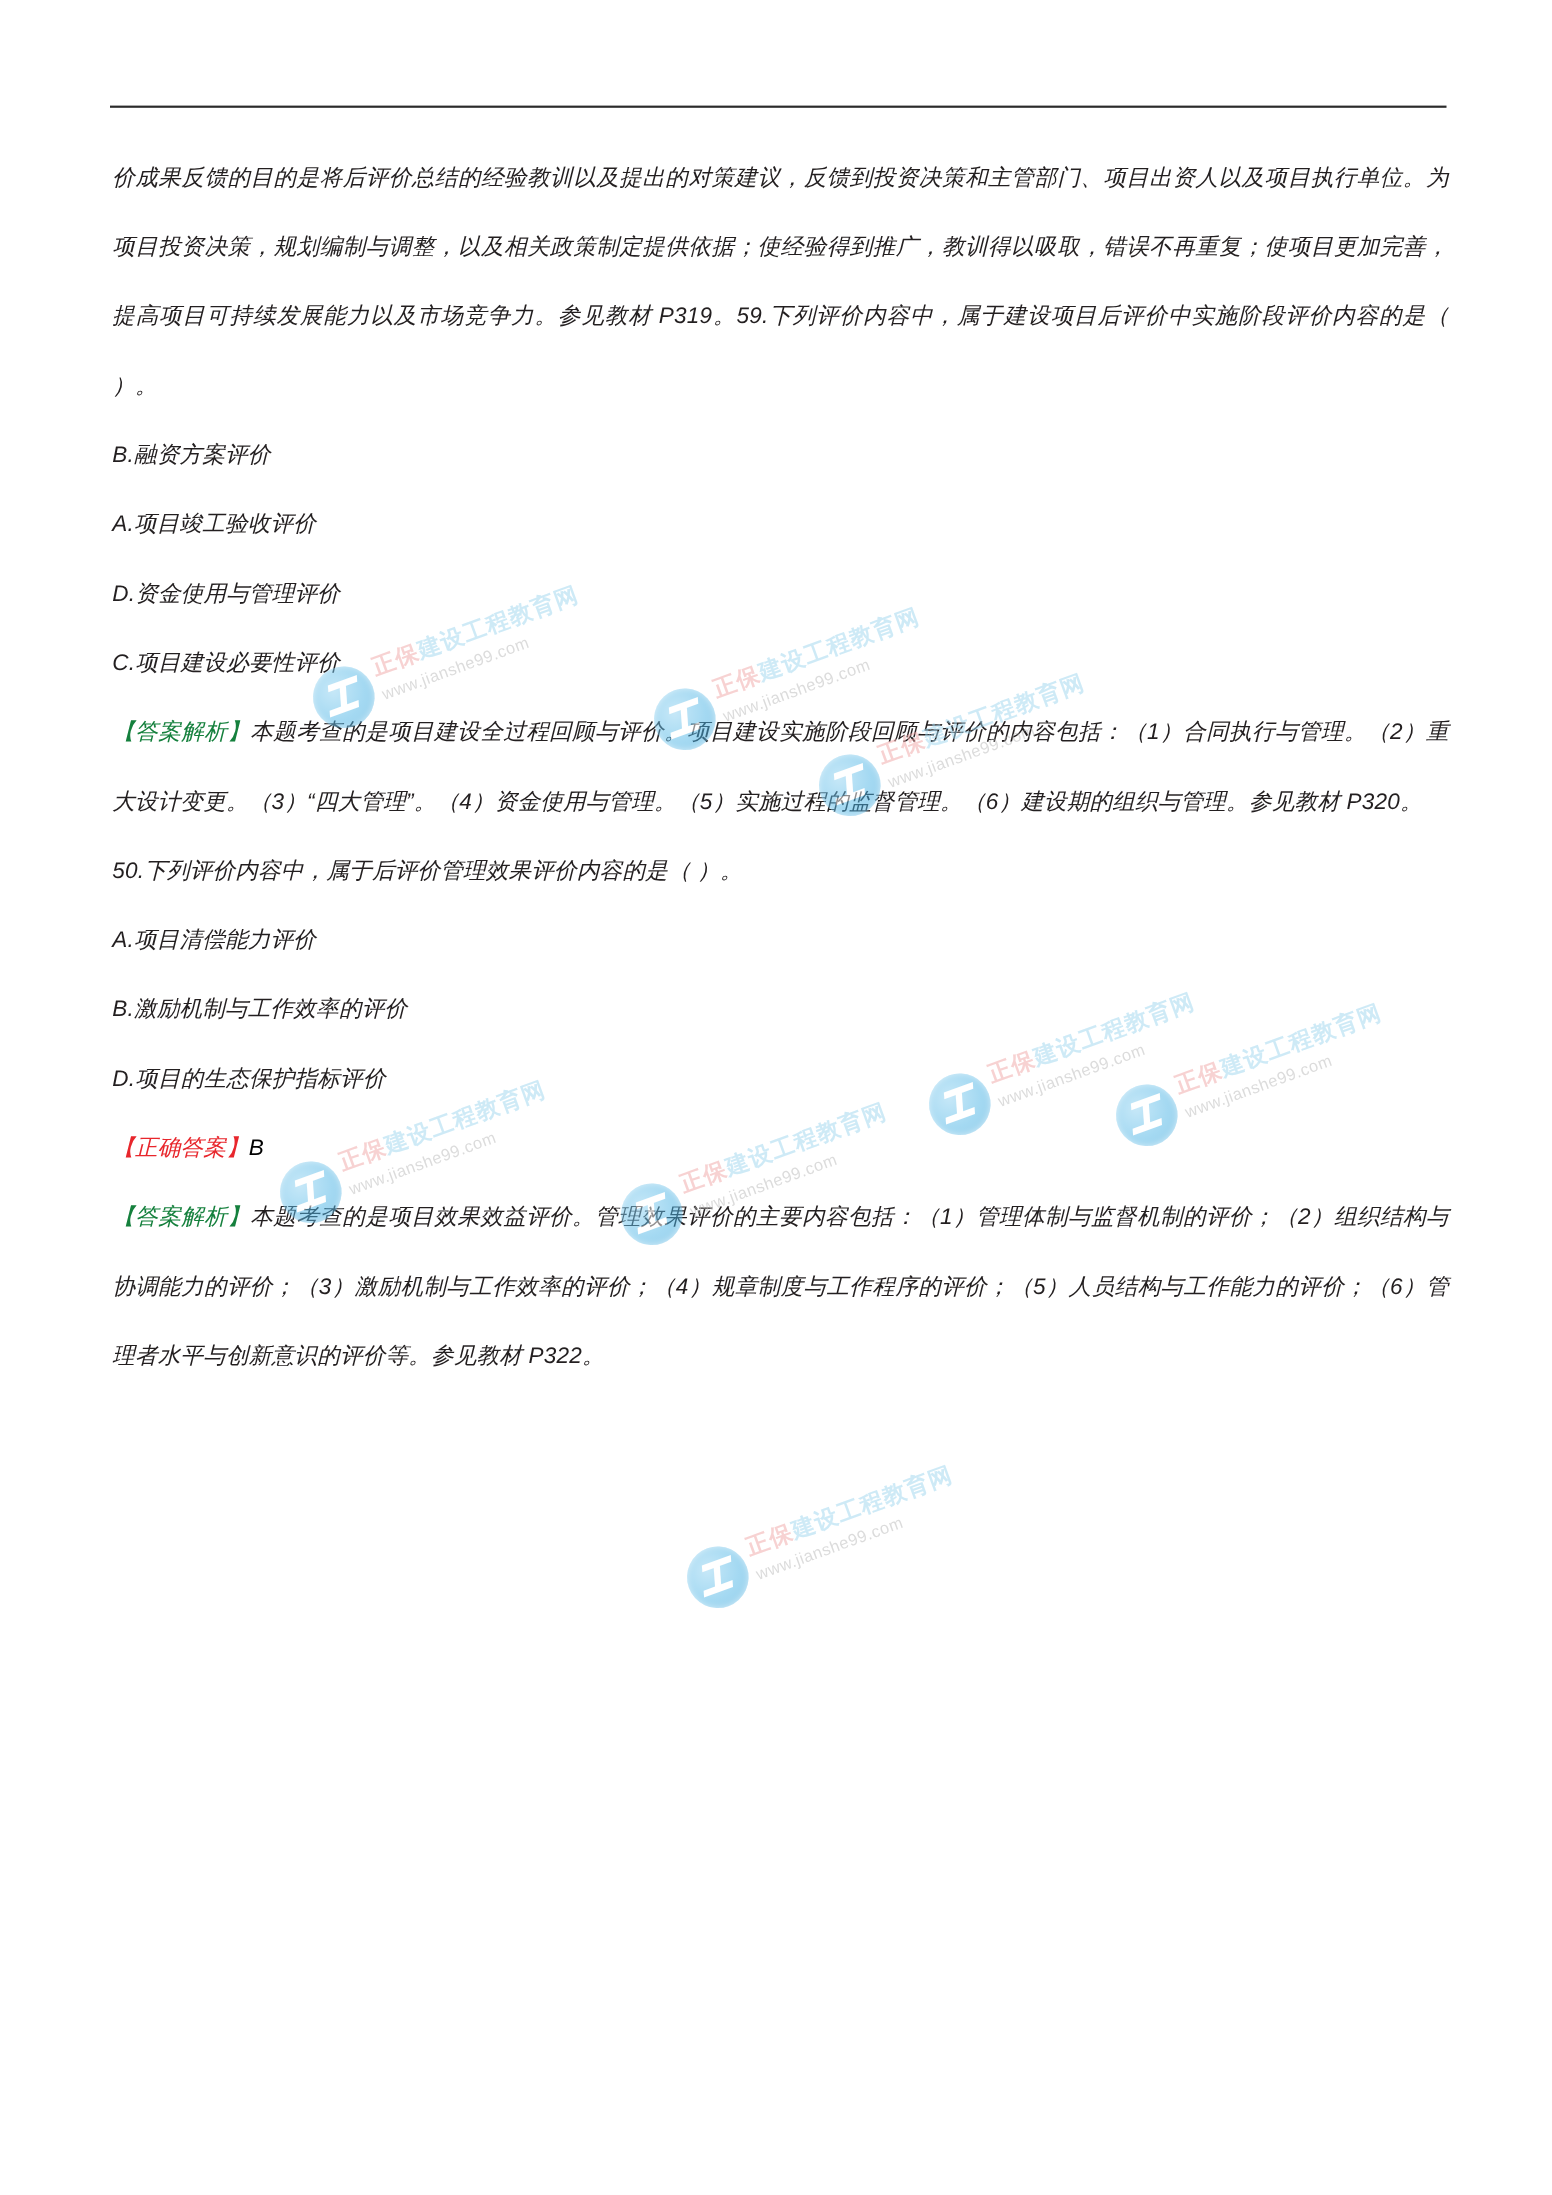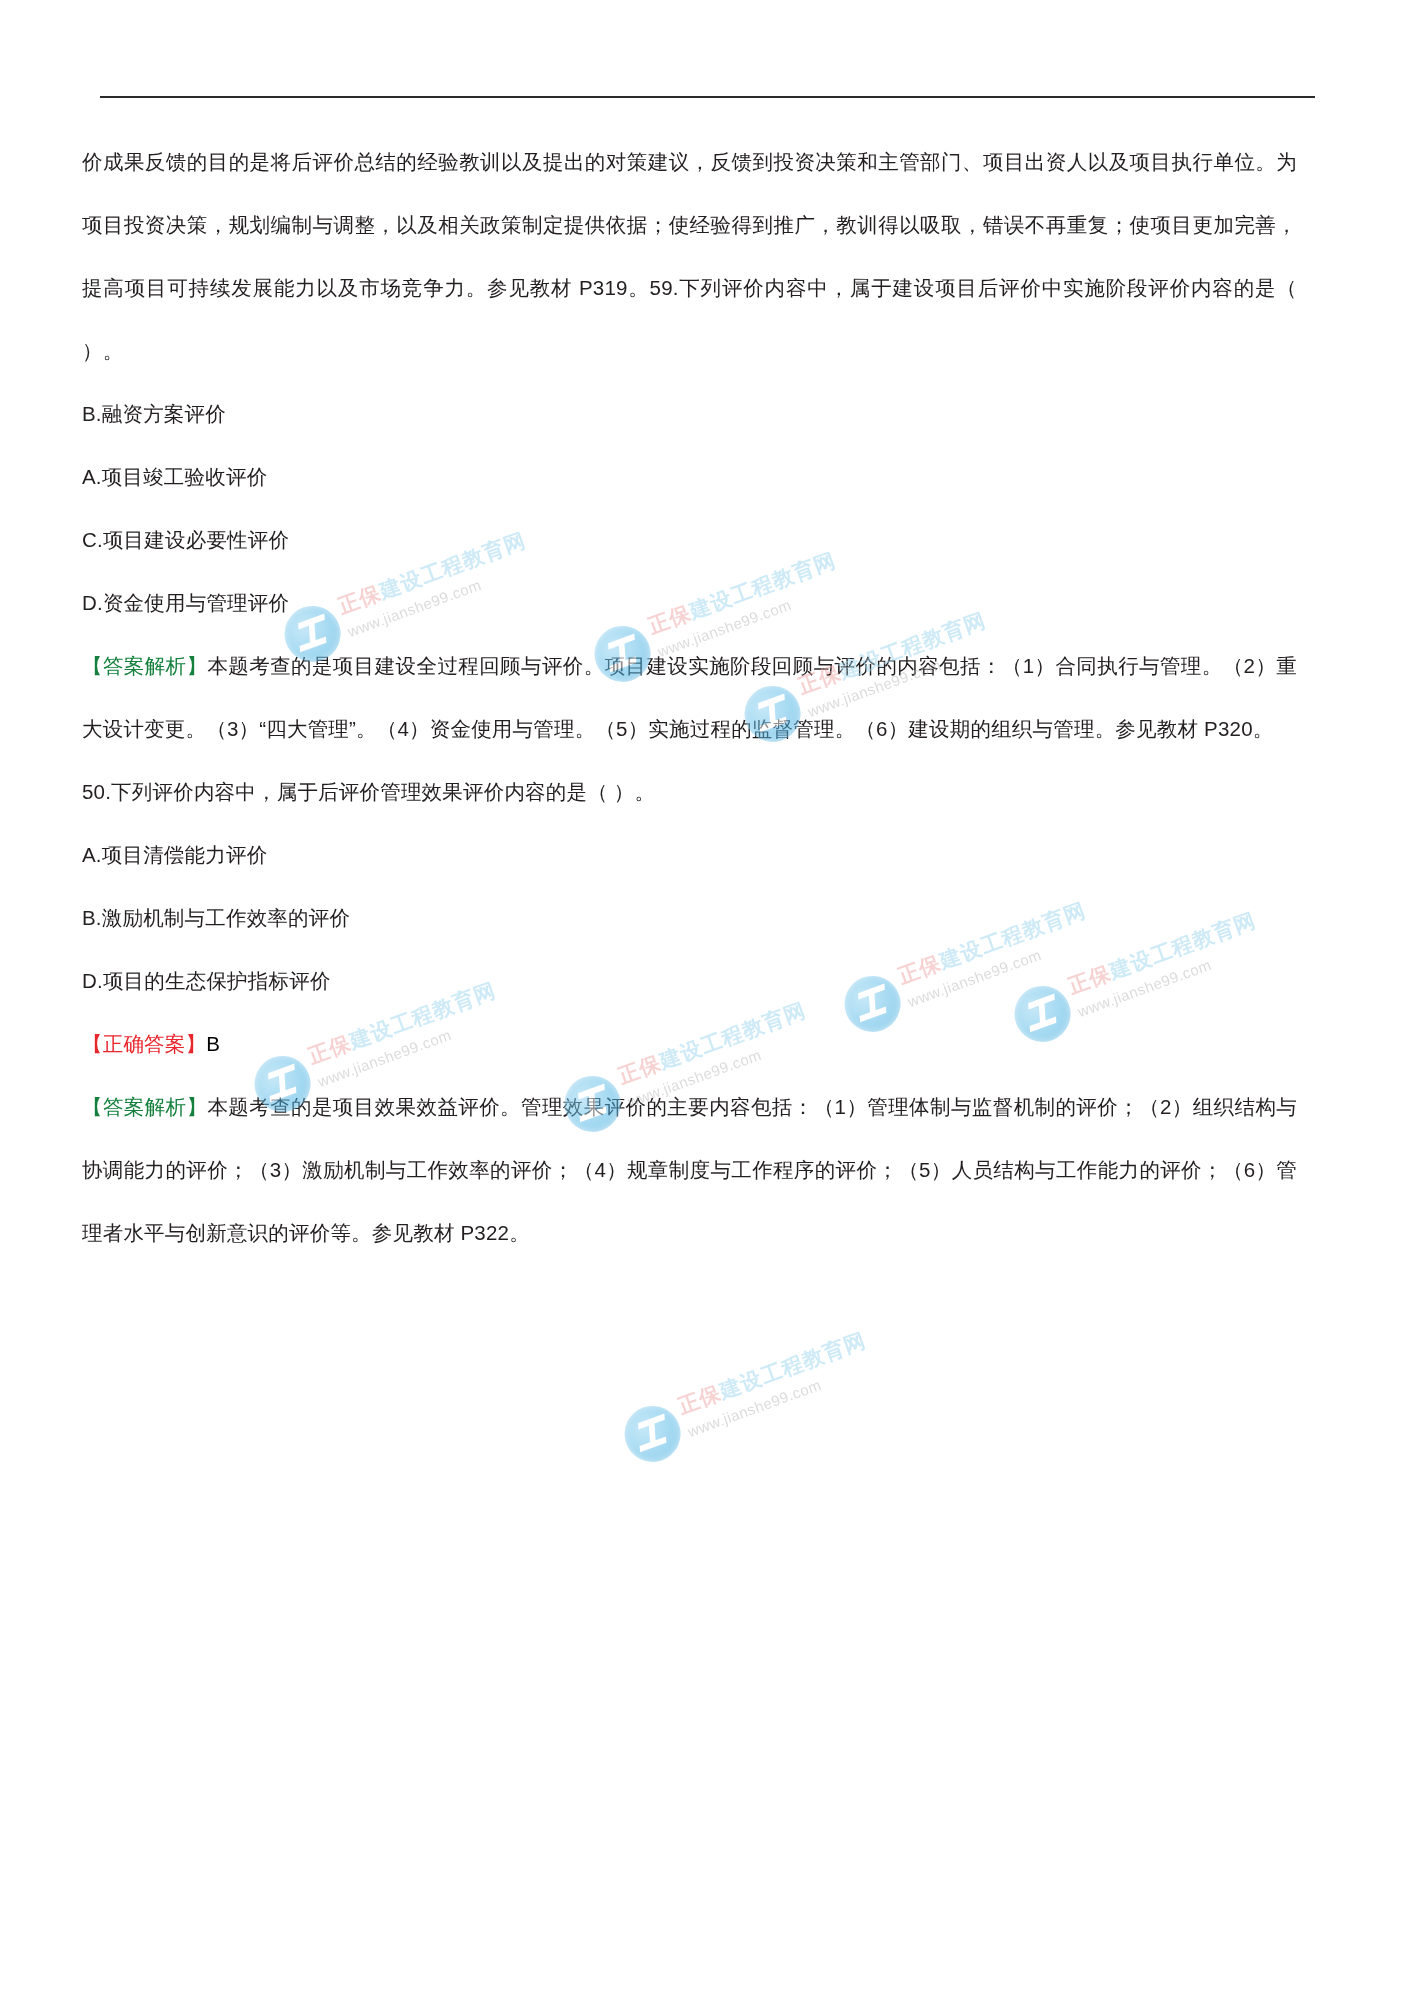--- a/index.html
+++ b/index.html
@@ -20,23 +20,24 @@
   .top-rule {
     position: absolute;
     left: 100px;
     top: 96px;
     width: 1215px;
     height: 2px;
     background: #2b2b2b;
   }
   .body-block {
     position: absolute;
-    left: 82px;
+    left: 102px;
     top: 130px;
     width: 1215px;
+    font-style: italic;
   }
   p {
     margin: 0;
     font-size: 20.5px;
     line-height: 63px;
     color: #231f20;
     letter-spacing: 0.2px;
     text-align: justify;
     text-justify: inter-ideograph;
   }
@@ -120,22 +121,22 @@
 <div class="page">
 
   <div class="top-rule"></div>
 
   <div class="body-block">
 
     <p class="para">价成果反馈的目的是将后评价总结的经验教训以及提出的对策建议，反馈到投资决策和主管部门、项目出资人以及项目执行单位。为项目投资决策，规划编制与调整，以及相关政策制定提供依据；使经验得到推广，教训得以吸取，错误不再重复；使项目更加完善，提高项目可持续发展能力以及市场竞争力。参见教材 P319。59.下列评价内容中，属于建设项目后评价中实施阶段评价内容的是（    ）。</p>
 
     <p class="opt">B.融资方案评价</p>
     <p class="opt">A.项目竣工验收评价</p>
+    <p class="opt">D.资金使用与管理评价</p>
     <p class="opt">C.项目建设必要性评价</p>
-    <p class="opt">D.资金使用与管理评价</p>
 
 
     <p class="tag-explain"><span class="hl">【答案解析】</span><span>本题考查的是项目建设全过程回顾与评价。项目建设实施阶段回顾与评价的内容包括：（1）合同执行与管理。（2）重大设计变更。（3）“四大管理”。（4）资金使用与管理。（5）实施过程的监督管理。（6）建设期的组织与管理。参见教材 P320。</span></p>
 
     <p class="para">50.下列评价内容中，属于后评价管理效果评价内容的是（    ）。</p>
 
     <p class="opt">A.项目清偿能力评价</p>
     <p class="opt">B.激励机制与工作效率的评价</p>
     <p class="opt">D.项目的生态保护指标评价</p>
 

